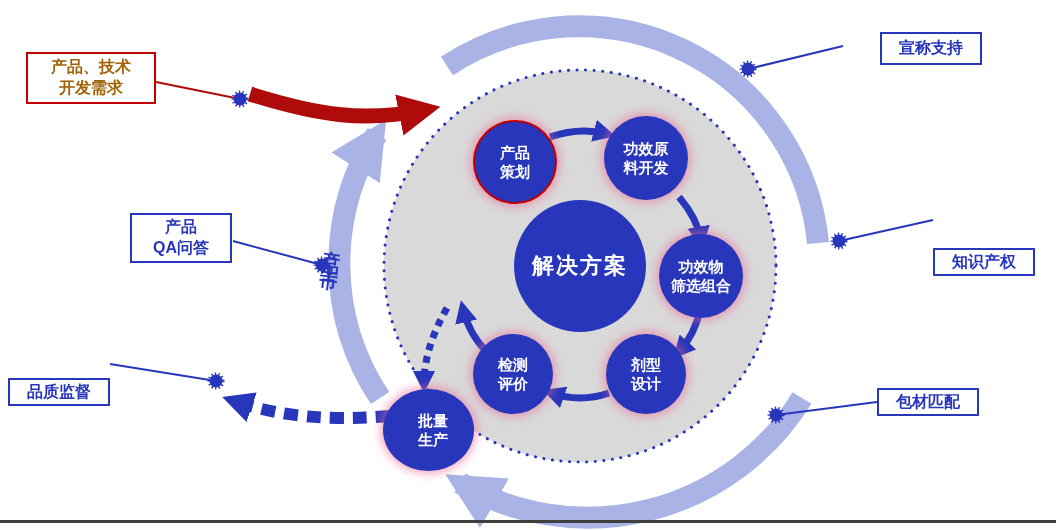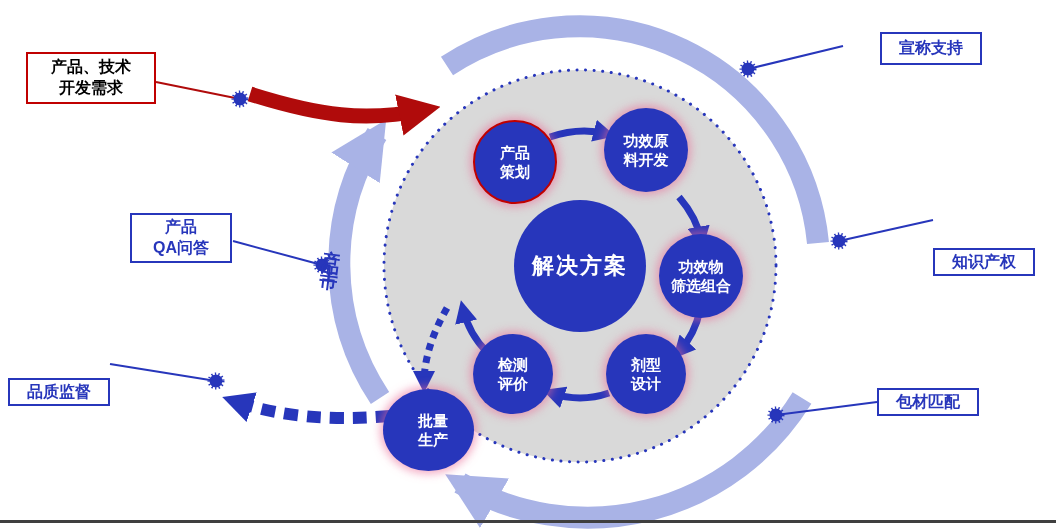--- a/index.html
+++ b/index.html
@@ -17,21 +17,21 @@
   .node.center{
     width:132px;height:132px;left:514px;top:200px;font-size:22px;
     box-shadow:none;letter-spacing:2px;
   }
   .node.red-ring{border:2px solid #c00000;}
   .callout{
     position:absolute;border:2px solid #2736bb;color:#2736bb;background:#fff;
     font-weight:bold;font-size:16px;display:flex;align-items:center;justify-content:center;
     text-align:center;white-space:pre-line;line-height:1.3;box-sizing:border-box;
   }
-  .callout.red{border-color:#c00000;color:#000000;}
+  .callout.red{border-color:#c00000;color:#a16207;}
   .arc-label{
     position:absolute;left:322px;top:236px;writing-mode:vertical-rl;text-orientation:upright;
     color:#2736bb;font-weight:bold;font-size:18px;letter-spacing:7px;
     transform:rotate(7deg);transform-origin:top center;
   }
   .slide-line{position:absolute;left:0;top:520px;width:1056px;height:3px;background:#3f3f3f;}
 </style>
 </head>
 <body>
 
@@ -88,21 +88,21 @@
       <path d="M 447 308 Q 424 348 424 384" stroke-dasharray="7 6" marker-end="url(#mh-blue)"></path>
     </g>
   </svg>
 
   <div class="arc-label">产品上市</div>
 
   <div class="node center">解决方案</div>
 
   <div class="node red-ring" style="width:80px;height:80px;left:473px;top:120px;">产品
 策划</div>
-  <div class="node" style="width:84px;height:84px;left:604px;top:108px;">功效原
+  <div class="node" style="width:84px;height:84px;left:604px;top:116px;">功效原
 料开发</div>
   <div class="node" style="width:80px;height:80px;left:606px;top:334px;">剂型
 设计</div>
   <div class="node" style="width:84px;height:84px;left:659px;top:234px;">功效物
 筛选组合</div>
   <div class="node" style="width:80px;height:80px;left:473px;top:334px;">检测
 评价</div>
   <div class="node" style="width:82px;height:82px;left:383px;top:389px;padding-left:9px;">批量
 生产</div>
 

